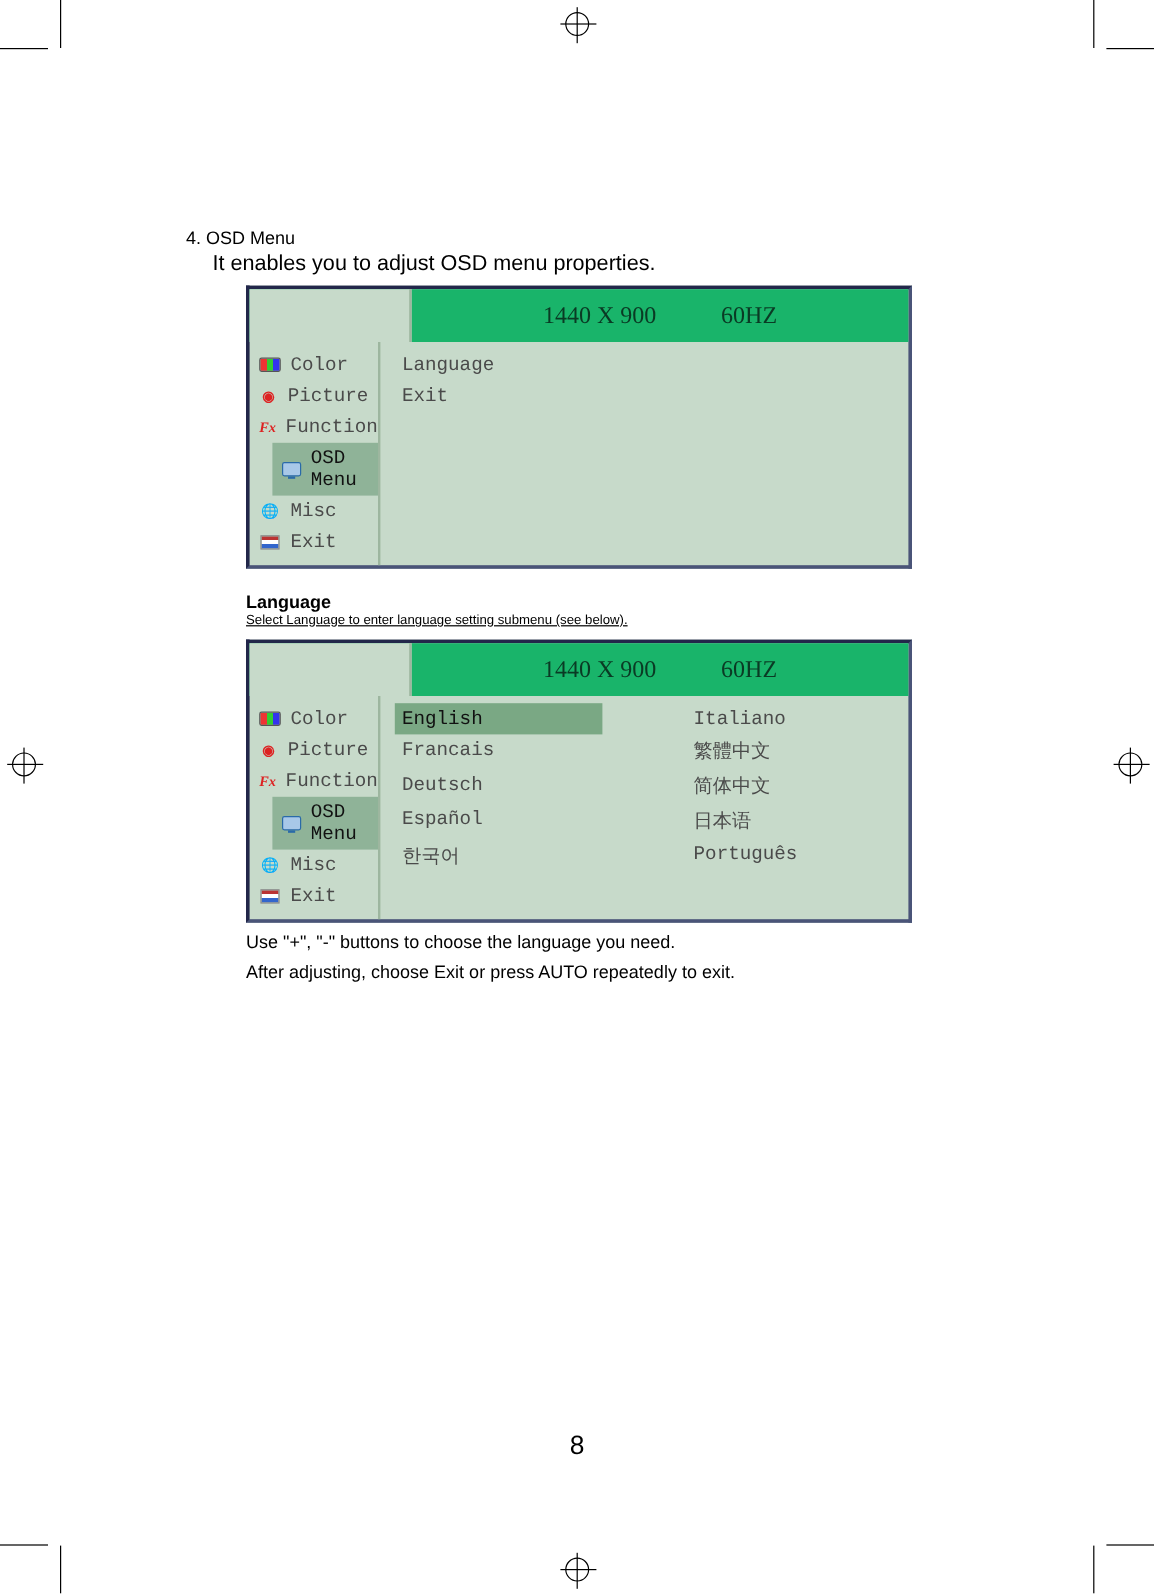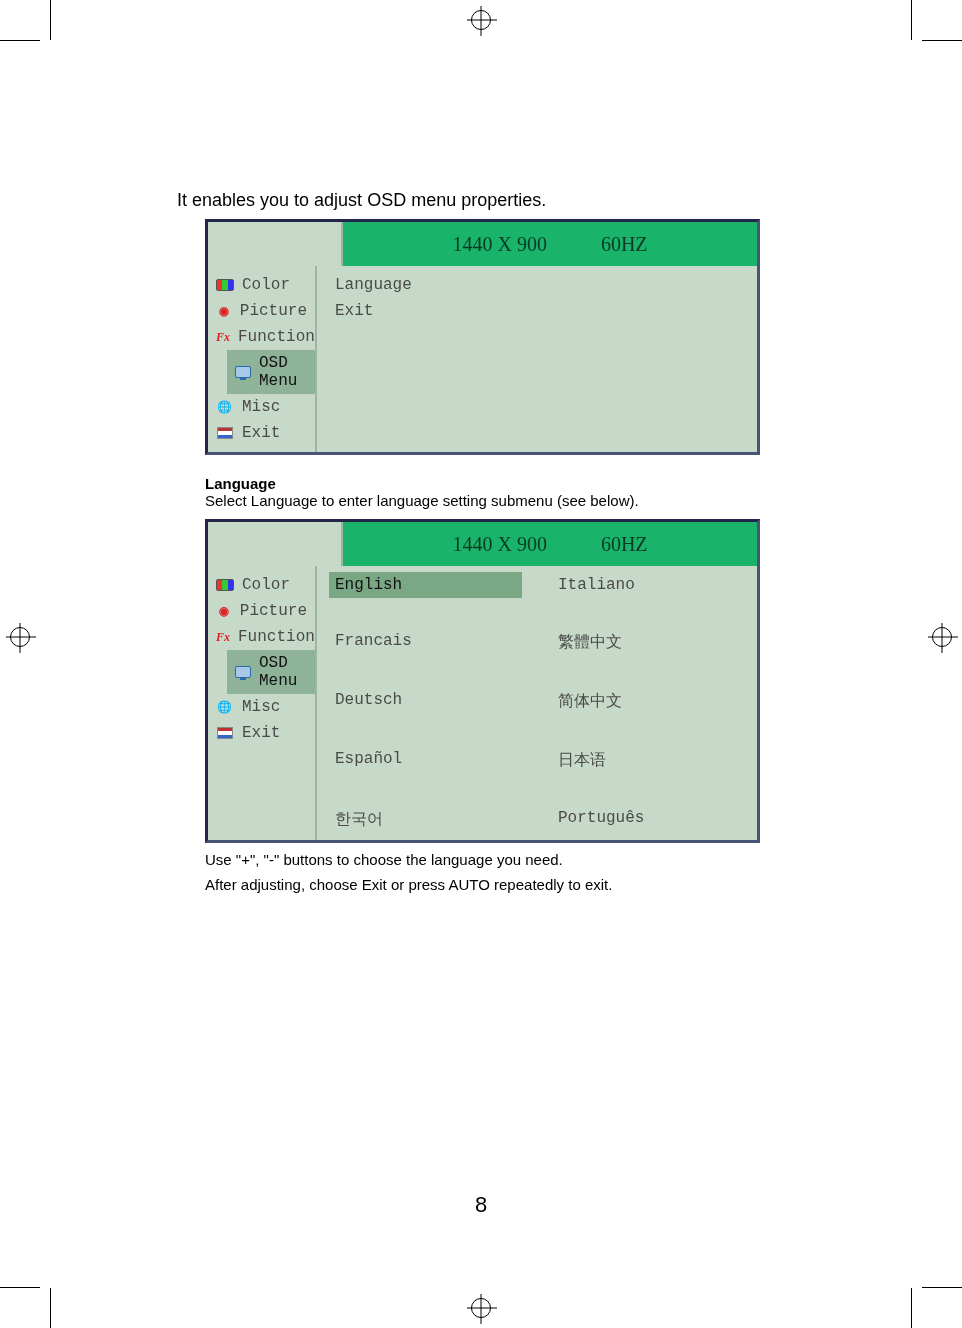--- a/index.html
+++ b/index.html
@@ -154,33 +154,33 @@
     padding: 4px 6px;
   }
   .osd-opt.highlight {
     background: #7aa884;
     color: #111;
   }
   .lang-grid {
     display: grid;
     grid-template-columns: 1fr 1fr;
     column-gap: 70px;
-    gap: 30px;
   }
   .lang-grid .osd-opt { white-space: nowrap; }
   .sub-heading {
     font-weight: bold;
     font-size: 15px;
     margin-left: 50px;
     margin-top: 20px;
   }
   .sub-desc {
-    font-size: 15px;
+    font-size: 11px;
     margin-left: 50px;
     margin-bottom: 10px;
+    text-decoration: underline;
   }
   .caption {
     font-size: 15px;
     margin-left: 50px;
     margin-top: 8px;
   }
   .page-number {
     position: absolute;
     left: 0; right: 0;
     bottom: 110px;
@@ -198,20 +198,21 @@
 <div class="crop-mark crop-bl-h"></div>
 <div class="crop-mark crop-bl-v"></div>
 <div class="crop-mark crop-br-h"></div>
 <div class="crop-mark crop-br-v"></div>
 <div class="reg-mark reg-top"></div>
 <div class="reg-mark reg-bottom"></div>
 <div class="reg-mark reg-left"></div>
 <div class="reg-mark reg-right"></div>
 
 <div class="content">
+  <div class="section-title">4. OSD Menu</div>
   <div class="section-desc">It enables you to adjust OSD menu properties.</div>
 
   <div class="osd">
     <div class="osd-header">
       <div class="osd-header-logo"></div>
       <div class="osd-header-info">
         <span>1440 X 900</span>
         <span>60HZ</span>
       </div>
     </div>

